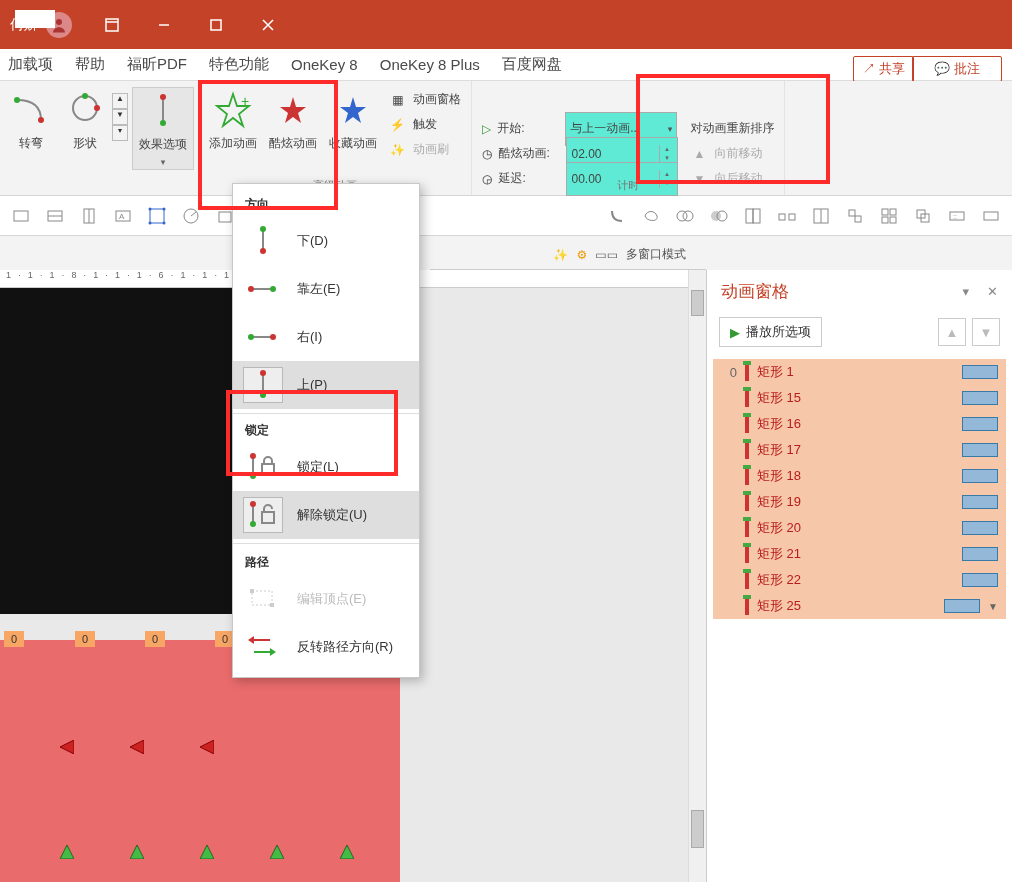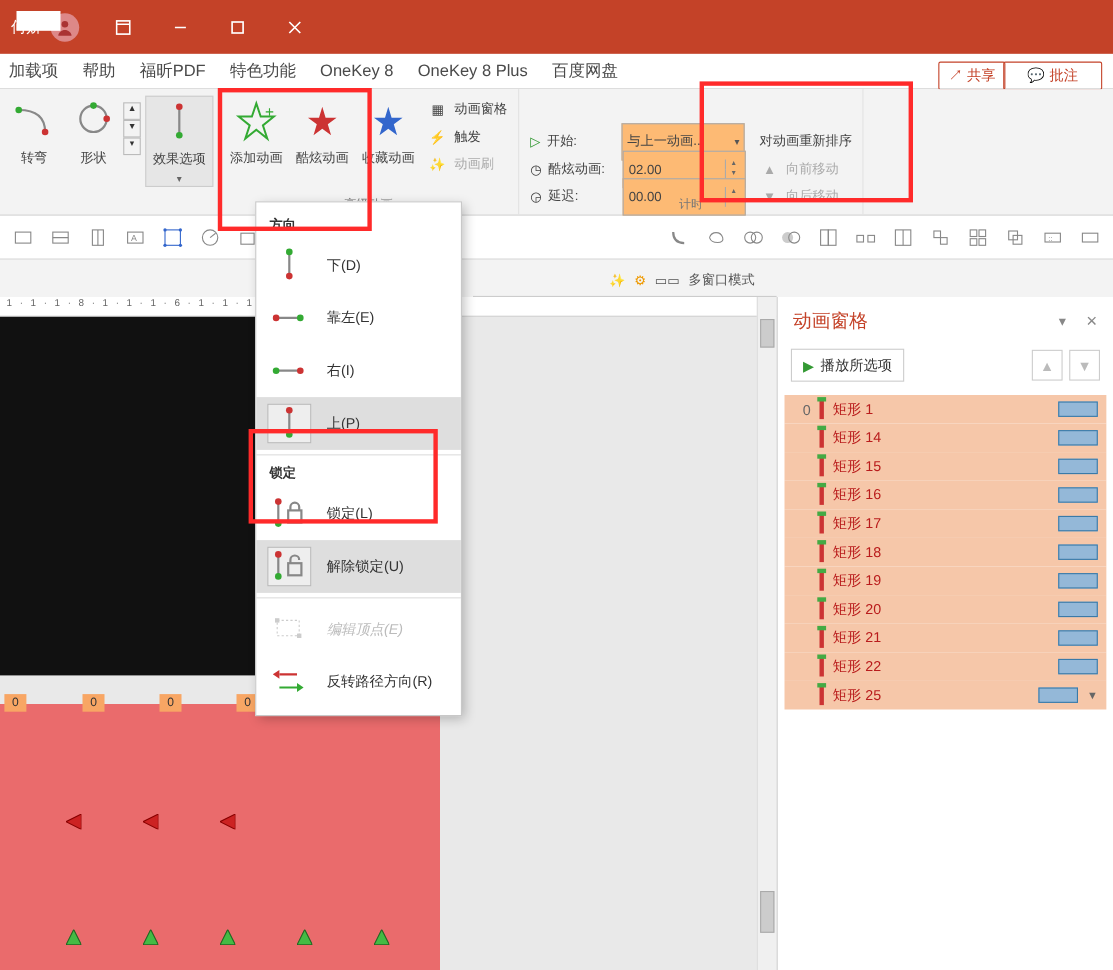--- a/index.html
+++ b/index.html
@@ -18,21 +18,21 @@
 .menubar .annotate { position:absolute; right:10px; top:7px; border:1px solid #c44228; padding:3px 21px; color:#c44228; border-radius:2px; font-size:13px; }
 
 .ribbon { height:115px; background:#f3f3f3; border-bottom:1px solid #d6d6d6; position:relative; display:flex; }
 .ribbon-group { display:flex; flex-direction:column; justify-content:flex-end; padding:6px 4px 4px; border-right:1px solid #e3e3e3; }
 .rb-btn { display:flex; flex-direction:column; align-items:center; justify-content:center; gap:4px; padding:2px 6px; font-size:12px; color:#444; }
 .rb-btn .icon-area { width:42px; height:42px; display:flex; align-items:center; justify-content:center; }
 .rb-small { display:flex; align-items:center; gap:6px; padding:3px 6px; font-size:12px; color:#444; height:25px; }
 .rb-small .ic { width:18px; height:18px; display:flex; align-items:center; justify-content:center; }
 .timing-box { display:flex; align-items:center; gap:6px; padding:3px 6px; font-size:12px; color:#444; height:25px; }
 .timing-box .label { width:62px; }
-.timing-box select, .timing-box .spinner { width:112px; height:22px; border:1px solid #aaa; font-size:12px; padding:16px 4px; background:#fdba74; display:flex; align-items:center; justify-content:space-between; }
+.timing-box select, .timing-box .spinner { width:112px; height:22px; border:1px solid #aaa; font-size:12px; padding:16px 4px; background:#5eead4; display:flex; align-items:center; justify-content:space-between; }
 .spinner .val { flex:1; }
 .spinner .sp-btns { display:flex; flex-direction:column; }
 .spinner .sp-btns span { width:14px; height:9px; border-left:1px solid #aaa; font-size:7px; text-align:center; line-height:8px; color:#666; }
 .disabled { color:#aaa !important; }
 
 
 .redbox { position:absolute; border:4px solid #ff2a2a; pointer-events:none; z-index:50; }
 
 
 .qat { height:40px; background:#fff; border-bottom:1px solid #d6d6d6; display:flex; align-items:center; gap:4px; padding:0 6px; }
@@ -58,21 +58,21 @@
 .vscroll .thumb2 { position:absolute; left:2px; right:2px; top:540px; height:38px; background:#ccc; border:1px solid #aaa; }
 
 
 .dropdown { position:absolute; left:232px; top:183px; width:188px; background:#fff; border:1px solid #c8c8c8; box-shadow:3px 3px 10px rgba(0,0,0,0.25); z-index:40; padding:6px 0; }
 .dropdown .section-head { font-size:12px; font-weight:bold; padding:6px 12px 4px; color:#333; }
 .dropdown .sep { height:1px; background:#ddd; margin:4px 0; }
 .dropdown .item { display:flex; align-items:center; gap:14px; padding:6px 10px; font-size:13px; color:#333; }
 .dropdown .item.sel { background:#dedede; }
 .dropdown .item .ic { width:40px; height:36px; display:flex; align-items:center; justify-content:center; }
 .dropdown .item.sel .ic { border:1px solid #b8b8b8; background:#eee; }
-.dropdown .item.dis { color:#bbb;font-style:italic; }
+.dropdown .item.dis { color:#bbb; }
 
 
 .anim-pane { width:306px; background:#fff; border-left:1px solid #ccc; position:relative; display:flex; flex-direction:column; }
 .anim-pane .hdr { display:flex; align-items:center; justify-content:space-between; padding:10px 14px 6px; }
 .anim-pane .hdr h3 { font-size:17px; color:#c44228; font-weight:normal; }
 .anim-pane .hdr .ctls { display:flex; gap:18px; color:#888; font-size:13px; }
 .anim-pane .playrow { display:flex; align-items:center; gap:10px; padding:8px 12px; }
 .anim-pane .playbtn { border:1px solid #ccc; padding:5px 10px; display:flex; align-items:center; gap:6px; font-size:13px; }
 .anim-pane .arrows { margin-left:auto; display:flex; gap:6px; }
 .anim-pane .arrows .ab { width:28px; height:28px; border:1px solid #ccc; display:flex; align-items:center; justify-content:center; color:#bbb; }
@@ -453,26 +453,20 @@
     <div class="list" id="anim-list">
         <div class="row">
           <span class="idx">0</span>
     <span class="bar"></span>
     <span class="name">矩形 1</span>
     <span class="dur"></span>
     </div>
         <div class="row">
           <span class="idx"></span>
     <span class="bar"></span>
-    <span class="name">矩形 14</span>
-    <span class="dur"></span>
-    </div>
-        <div class="row">
-          <span class="idx"></span>
-    <span class="bar"></span>
     <span class="name">矩形 15</span>
     <span class="dur"></span>
     </div>
         <div class="row">
           <span class="idx"></span>
     <span class="bar"></span>
     <span class="name">矩形 16</span>
     <span class="dur"></span>
     </div>
         <div class="row">
@@ -584,20 +578,21 @@
           <line x1="7" y1="4" x2="7" y2="24" stroke="#888" stroke-width="2"></line>
           <circle cx="7" cy="4" r="3" fill="#c33"></circle>
           <circle cx="7" cy="24" r="3" fill="#3a3"></circle>
           <rect x="16" y="12" width="12" height="11" fill="none" stroke="#888" stroke-width="2"></rect>
           <path d="M18 12 v-3 a4 4 0 0 1 8 0" fill="none" stroke="#888" stroke-width="2"></path>
         </svg>
       </span>
     <span>解除锁定(U)</span>
   </div>
   <div class="sep"></div>
+  <div class="section-head">路径</div>
   <div class="item dis">
     <span class="ic">
         <svg width="30" height="24">
           <rect x="4" y="4" width="20" height="14" fill="none" stroke="#ccc" stroke-dasharray="2"></rect>
           <rect x="2" y="2" width="4" height="4" fill="#ccc"></rect>
           <rect x="22" y="16" width="4" height="4" fill="#ccc"></rect>
         </svg>
       </span>
     <span>编辑顶点(E)</span>
   </div>

